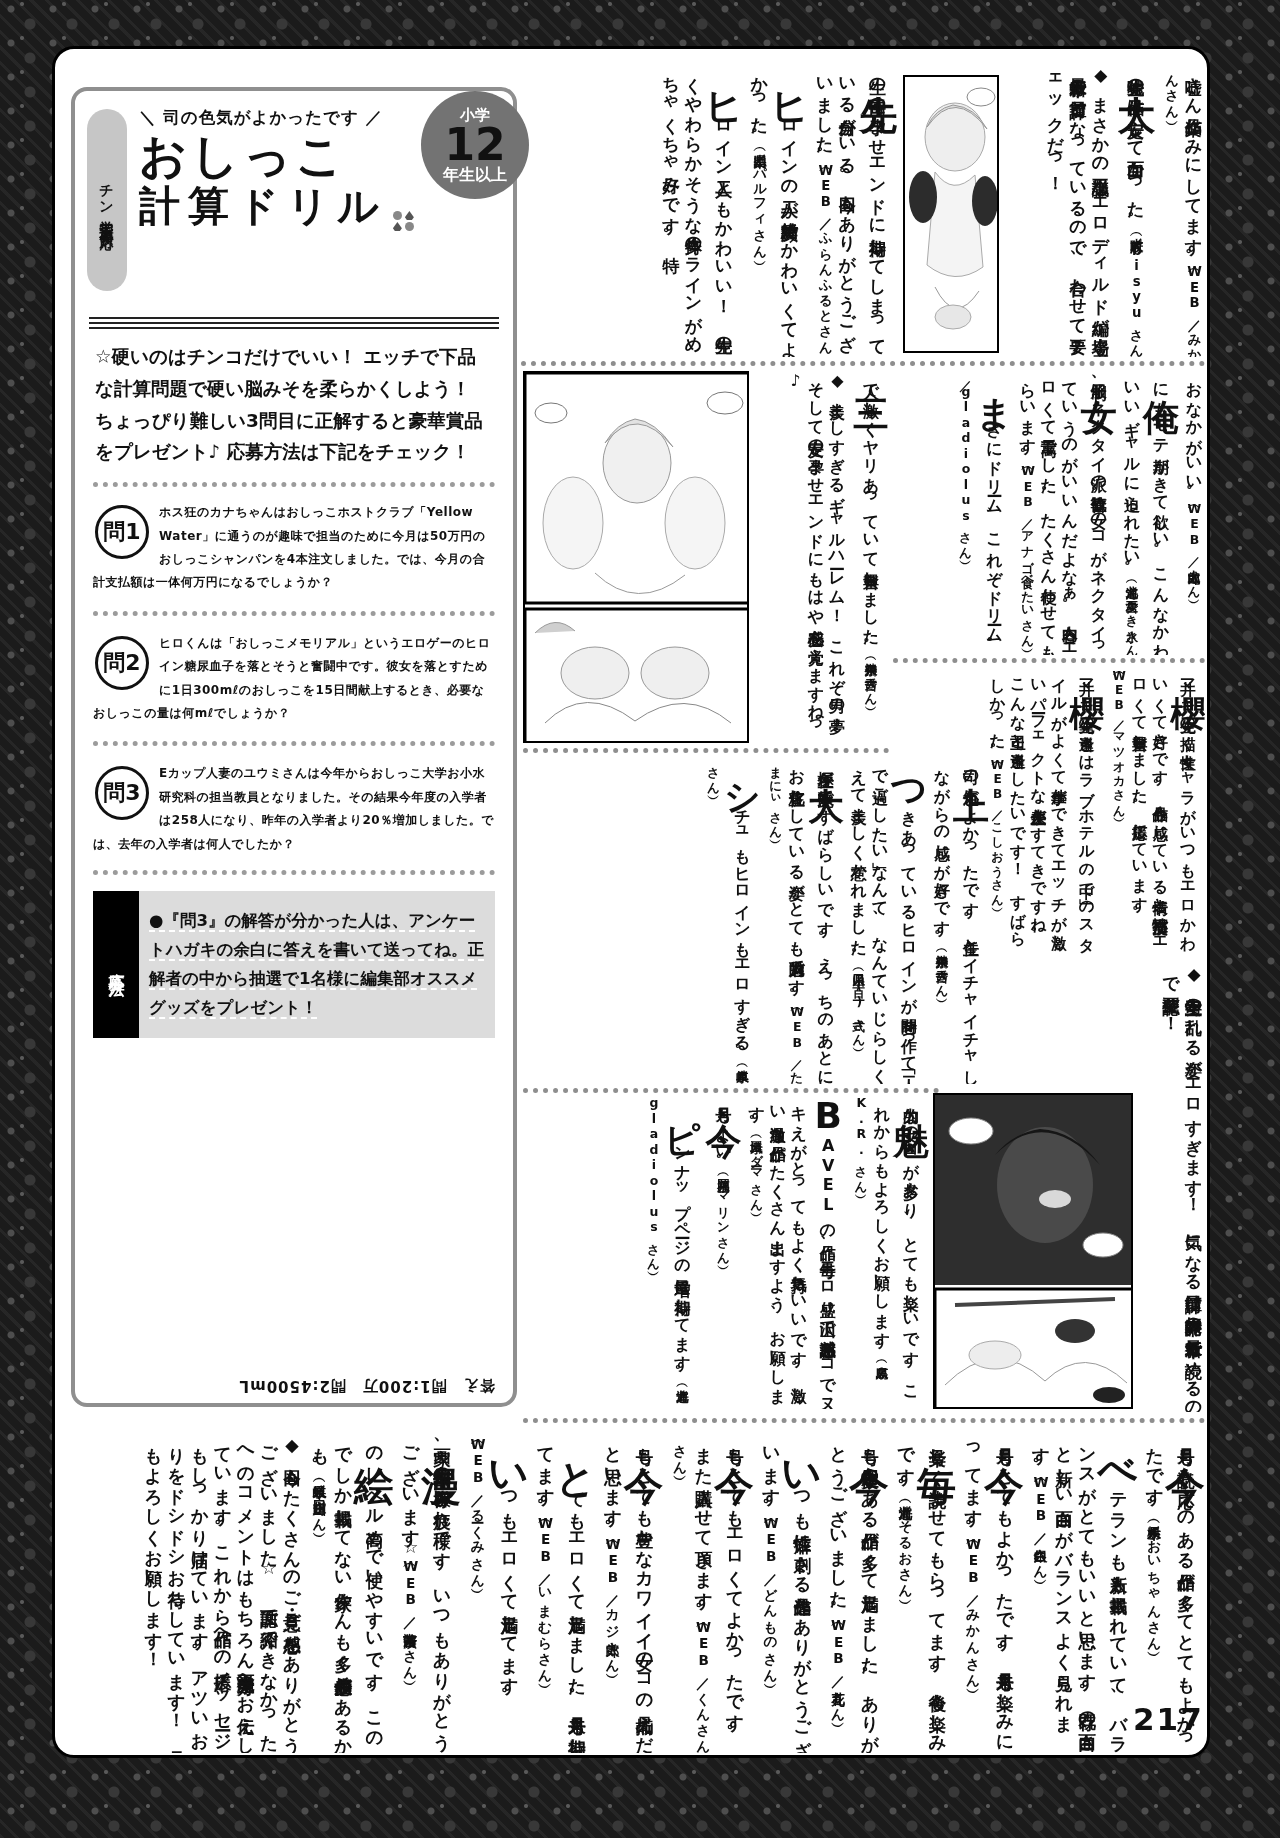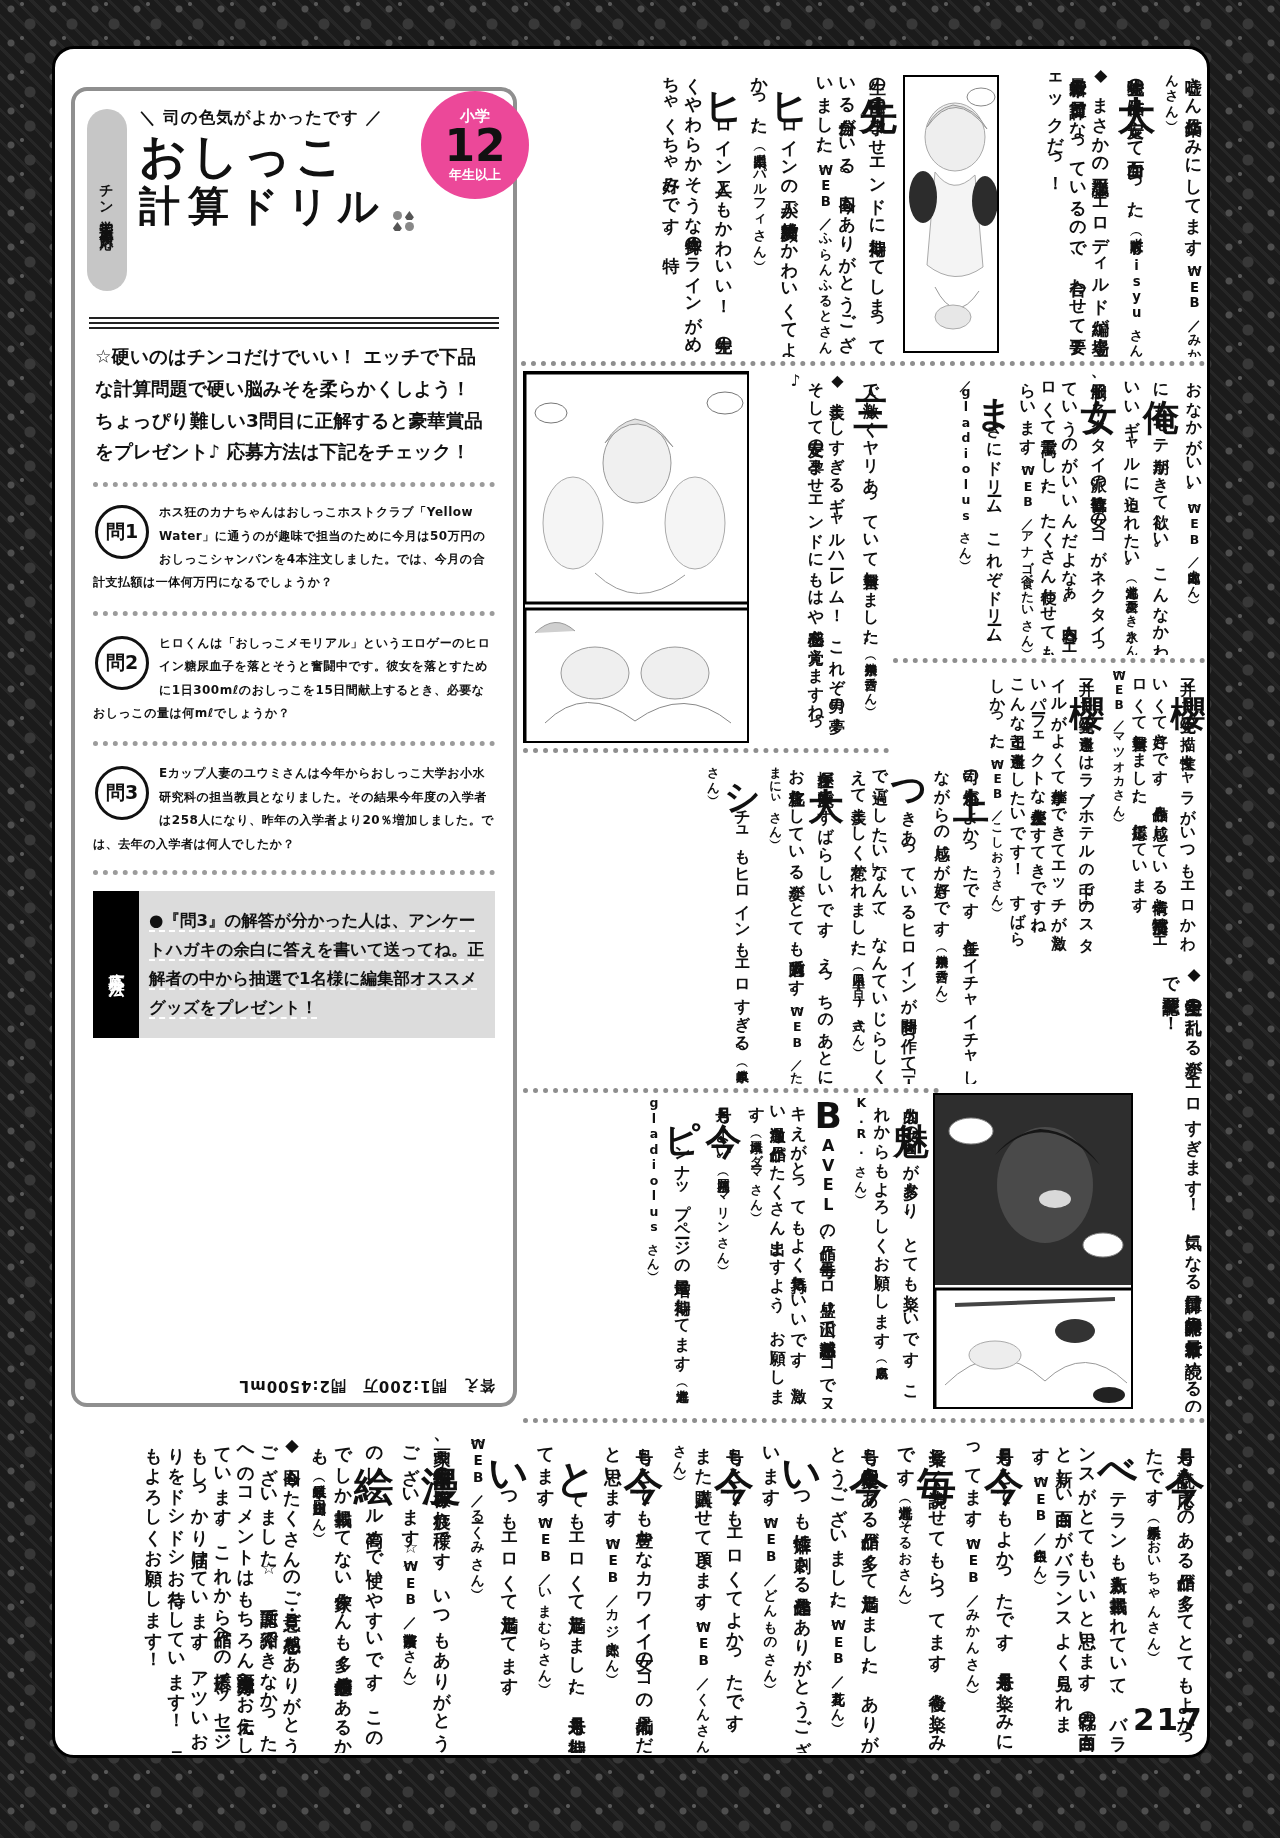--- a/index.html
+++ b/index.html
@@ -26,32 +26,32 @@
     font-size:14px;font-weight:bold;letter-spacing:2px;}
   .quiz-head{position:absolute;left:64px;top:16px;width:300px;}
   .catch{font-size:16.5px;font-weight:bold;letter-spacing:1px;white-space:nowrap;}
   .t1{font-size:47px;font-weight:900;letter-spacing:4px;line-height:1.15;}
   .t2{font-size:41px;font-weight:900;letter-spacing:8px;line-height:1.15;white-space:nowrap;}
   .tmark{display:inline-grid;grid-template-columns:10px 10px;grid-gap:2px;vertical-align:baseline;margin-left:6px;}
   .tmark i{width:9px;height:9px;background:#555;display:block;}
   .tmark i.drop{clip-path:polygon(50% 0,100% 70%,78% 100%,22% 100%,0 70%);}
   .tmark i.dot{border-radius:50%;background:#888;}
   .badge{position:absolute;left:346px;top:0px;width:108px;height:108px;border-radius:50%;
-    background:#ec4899;display:flex;flex-direction:column;align-items:center;justify-content:center;line-height:1;}
+    background:#737373;display:flex;flex-direction:column;align-items:center;justify-content:center;line-height:1;}
   .badge .b-top{font-size:15px;font-weight:bold;color:#fff;}
   .badge .b-num{font-size:44px;font-weight:900;color:#111;}
-  .badge .b-btm{font-size:13px;font-weight:bold;color:#fff;}
+  .badge .b-btm{font-size:16px;font-weight:bold;color:#fff;}
   .rule{margin:10px 14px 0 14px;height:8px;border-top:2px solid #222;border-bottom:2px solid #222;
     background:linear-gradient(#222,#222) center/100% 2px no-repeat;}
   .intro{margin:12px 20px 0 20px;font-size:18.5px;font-weight:bold;line-height:1.72;}
   .problems{list-style:none;margin:14px 18px 0 18px;padding:14px 0;
     border-top:5px dotted #9b9b9b;border-bottom:5px dotted #9b9b9b;}
   .problem + .problem{border-top:5px dotted #9b9b9b;margin-top:16px;padding-top:16px;}
   .pnum{float:left;width:54px;height:54px;border:3.5px solid #111;border-radius:50%;
-    display:flex;align-items:center;justify-content:center;font-size:19px;font-weight:900;margin:4px 10px 2px 2px;box-sizing:border-box;}
+    display:flex;align-items:center;justify-content:center;font-size:22px;font-weight:900;margin:4px 10px 2px 2px;box-sizing:border-box;}
   .ptext{font-size:12px;font-weight:600;line-height:1.95;letter-spacing:.5px;text-align:right;}
   .problem::after{content:"";display:block;clear:both;}
   .apply{display:flex;margin:16px 18px 0 18px;background:#dcdcdc;}
   .apply-label{flex:0 0 46px;background:#000;color:#fff;writing-mode:vertical-rl;text-orientation:upright;
     display:flex;align-items:center;justify-content:center;font-size:16px;font-weight:bold;letter-spacing:3px;padding:6px 0;}
   .apply-text{margin:0;padding:16px 10px;font-size:16.5px;font-weight:bold;line-height:1.75;
     text-decoration:underline;text-decoration-style:dashed;text-decoration-color:#fff;text-decoration-thickness:2px;text-underline-offset:5px;}
   .flip{position:absolute;left:20px;bottom:8px;width:400px;transform:rotate(180deg);
     font-size:15px;font-weight:bold;text-align:left;letter-spacing:1px;}
 

